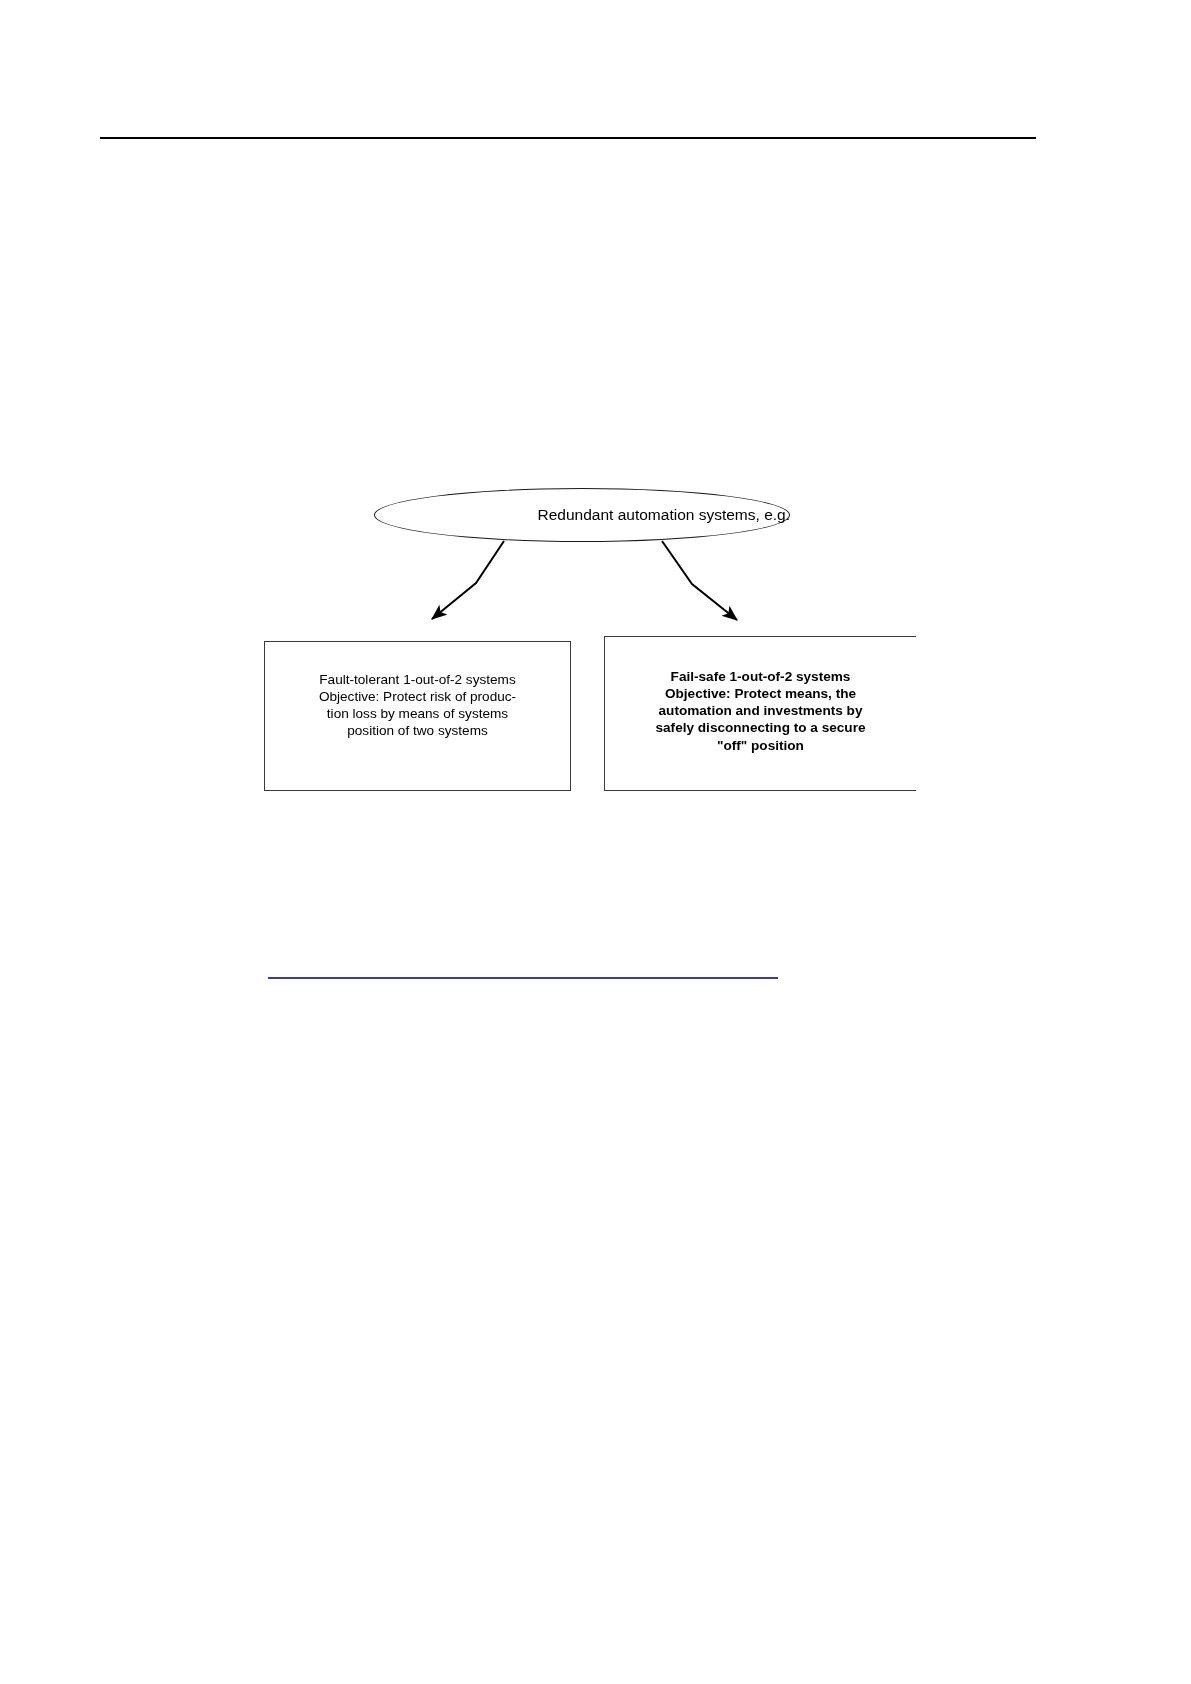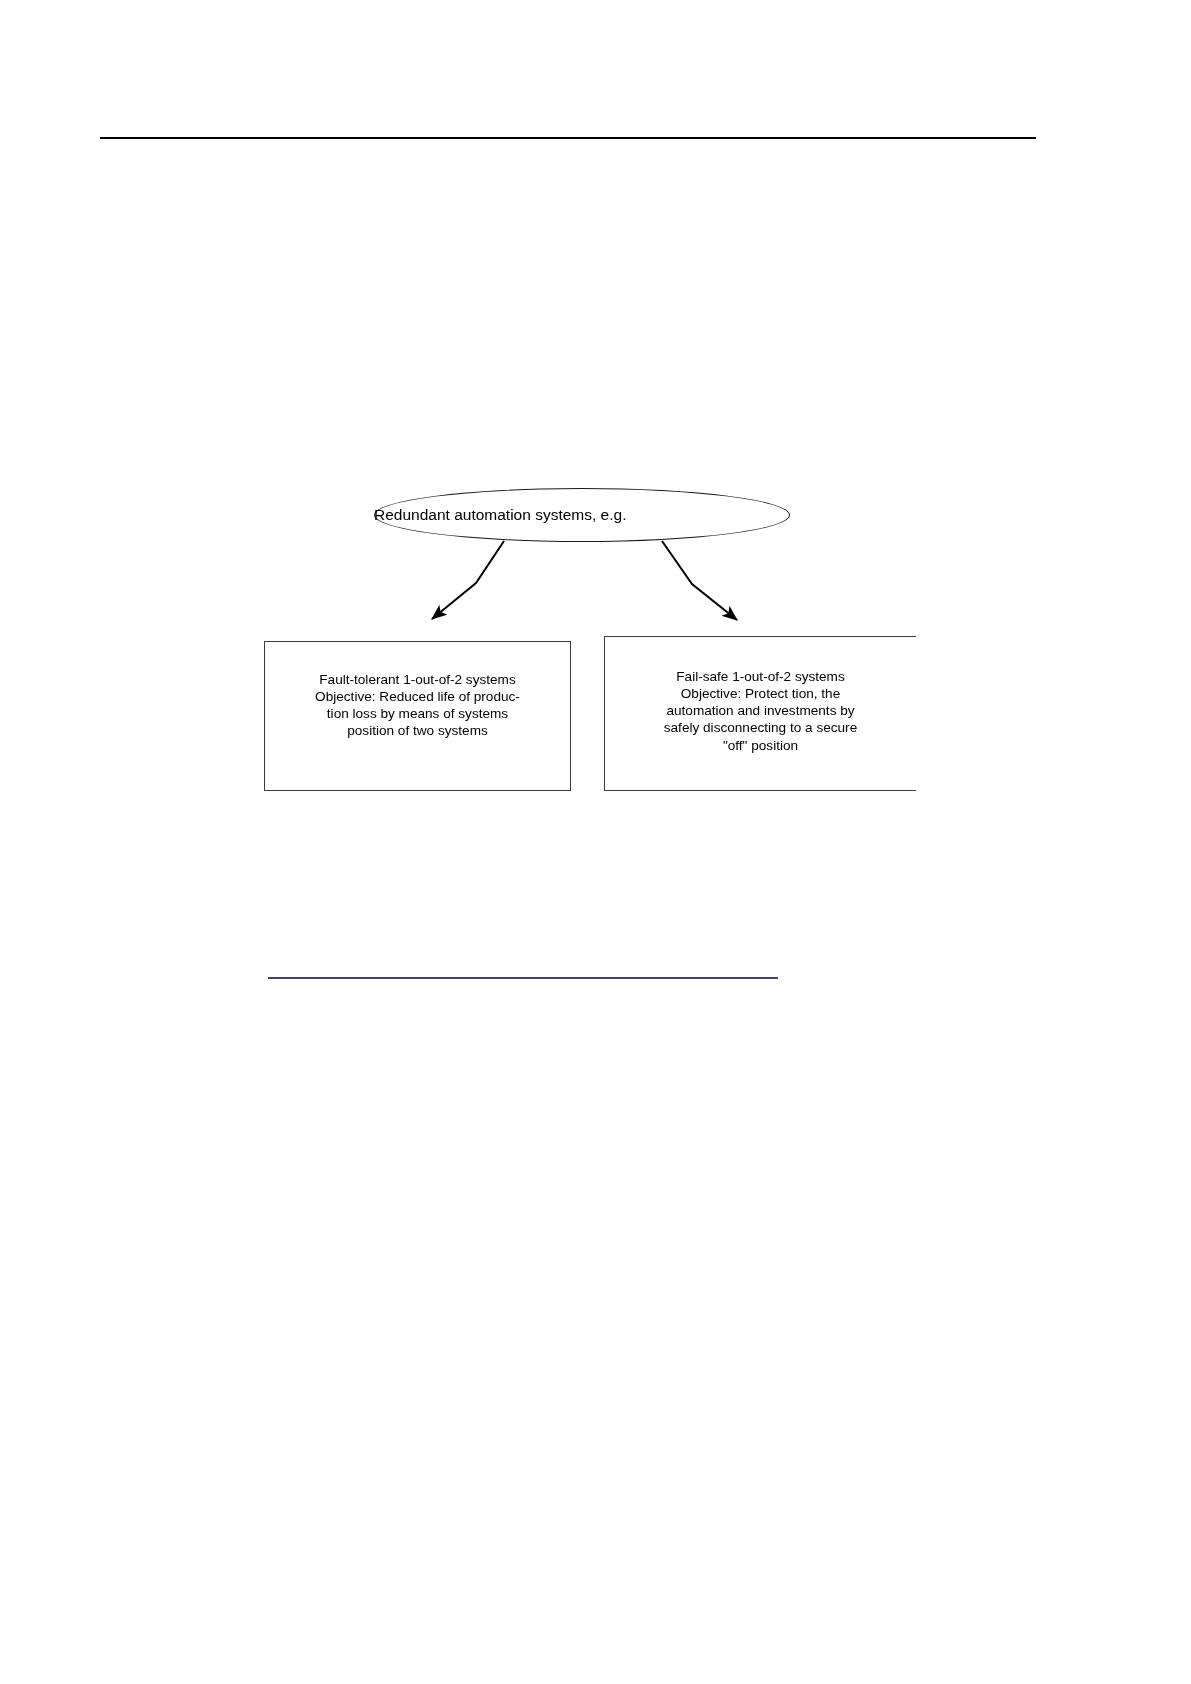--- a/index.html
+++ b/index.html
@@ -68,21 +68,21 @@
     border-radius: 50% / 50%;
     background: #ffffff;
     box-sizing: border-box;
   }
   .ellipse-node .ellipse-label {
     position: absolute;
     left: 0;
     right: 0;
     top: 50%;
     transform: translateY(-50%);
-    text-align: left;
+    text-align: right;
     font-size: 15.5px;
     line-height: 1.1;
     color: #000000;
     white-space: nowrap;
   }
 
   
   .box {
     position: absolute;
     background: #ffffff;
@@ -113,20 +113,21 @@
     text-align: center;
     font-size: 13.6px;
     line-height: 1.26;
     color: #000000;
   }
   .box-left .box-text {
     top: 29px;
   }
   .box-right .box-text {
     top: 31px;
+    font-weight: bold;
   }
   .box-text .line {
     display: block;
     white-space: nowrap;
   }
 </style>
 </head>
 <body>
 
 <div id="page">
@@ -150,30 +151,30 @@
   </div>
 
   <div class="ellipse-node">
     <div class="ellipse-shape"></div>
     <div class="ellipse-label">Redundant automation systems, e.g.</div>
   </div>
 
   <div class="box box-left">
     <div class="box-text">
       <span class="line">Fault-tolerant 1-out-of-2 systems</span>
-      <span class="line">Objective: Reduced life of produc-</span>
+      <span class="line">Objective: Protect risk of produc-</span>
       <span class="line">tion loss by means of systems</span>
       <span class="line">position of two systems</span>
     </div>
   </div>
 
   <div class="box box-right">
     <div class="box-text">
       <span class="line">Fail-safe 1-out-of-2 systems</span>
-      <span class="line">Objective: Protect tion, the</span>
+      <span class="line">Objective: Protect means, the</span>
       <span class="line">automation and investments by</span>
       <span class="line">safely disconnecting to a secure</span>
       <span class="line">"off" position</span>
     </div>
   </div>
 
   <div class="bottom-rule"></div>
 
 </div>
 

